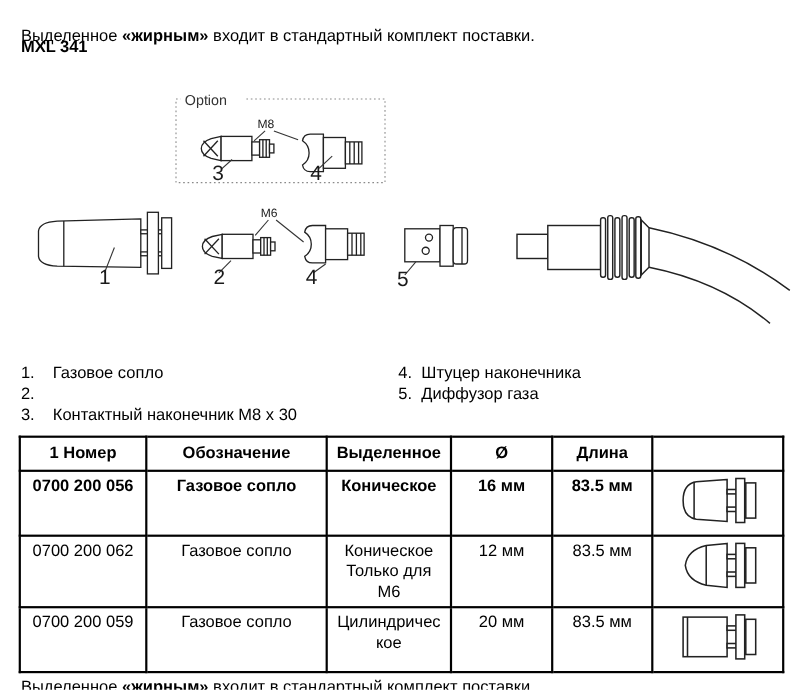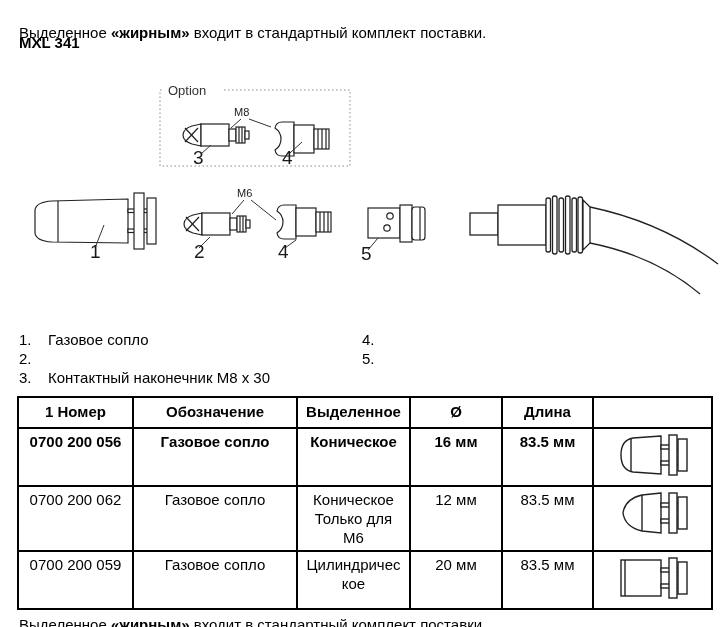--- a/index.html
+++ b/index.html
@@ -165,23 +165,25 @@
         <span class="pl-num">2.</span>
       </div>
     <div class="pl-item">
         <span class="pl-num">3.</span>
         <span>Контактный наконечник М8 х 30</span>
       </div>
   </div>
   <div class="pl-col right">
     <div class="pl-item">
         <span class="pl-num">4.</span>
+        <span>Штуцер наконечника</span>
       </div>
     <div class="pl-item">
         <span class="pl-num">5.</span>
+        <span>Диффузор газа</span>
       </div>
   </div>
 </div>
 
 <table id="parts-table">
   <colgroup>
     <col style="width:115px">
       <col style="width:164px">
       <col style="width:113px">
     <col style="width:92px">

